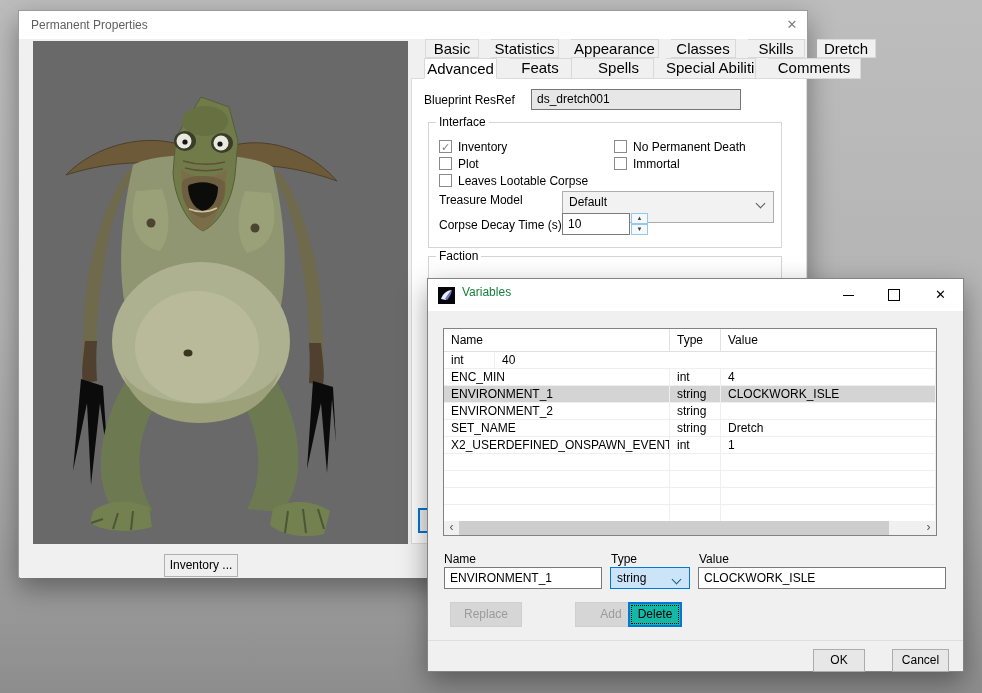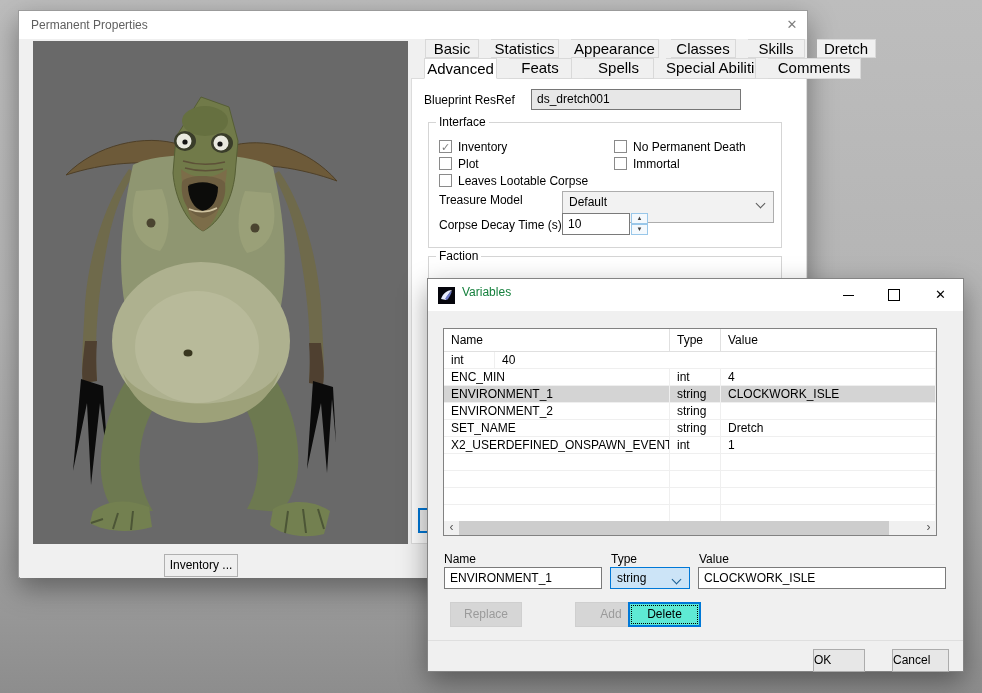--- a/index.html
+++ b/index.html
@@ -96,25 +96,25 @@
   #ed-name { left:16px; width:158px; }
   #ed-type { left:182px; width:80px; height:22px; top:288px; background:#cce4f7;
              border:1px solid #0078d7; padding:3px 6px; }
   #ed-type .chev:before { border-color:#1b5e93; }
   #ed-value { left:270px; width:248px; }
 
   .pushbtn { position:absolute; top:323px; height:25px; text-align:center; line-height:23px; }
   .disabled { background:#d6d6d6; border:1px solid #cfcfcf; color:#9b9b9b; }
   #btn-replace { left:22px; width:72px; }
   #btn-add { left:111px; width:72px;margin-left:36px; }
-  #btn-delete { left:200px; width:73px; background:#5eead4; border:2px solid #0078d7; line-height:21px; }
+  #btn-delete { left:200px; width:54px; background:#14b8a6; border:2px solid #0078d7; line-height:21px; }
   #btn-delete:after { content:""; position:absolute; inset:1px; border:1px dotted #000; }
   #vw-sep { position:absolute; left:0; right:0; top:361px; height:1px; background:#dfdfdf; }
   .okbtn { position:absolute; top:370px; height:23px; background:#e7e7e7; border:1px solid #acacac;
-           line-height:21px; }
+           text-align:center; line-height:21px; }
   #btn-ok { left:385px; width:52px; }
   #btn-cancel { left:464px; width:57px; }
 </style>
 </head>
 <body>
 
 <div class="win" id="cp">
   <div class="titlebar">
     <span id="cp-title">Permanent Properties</span>
     <span id="cp-close">✕</span>

